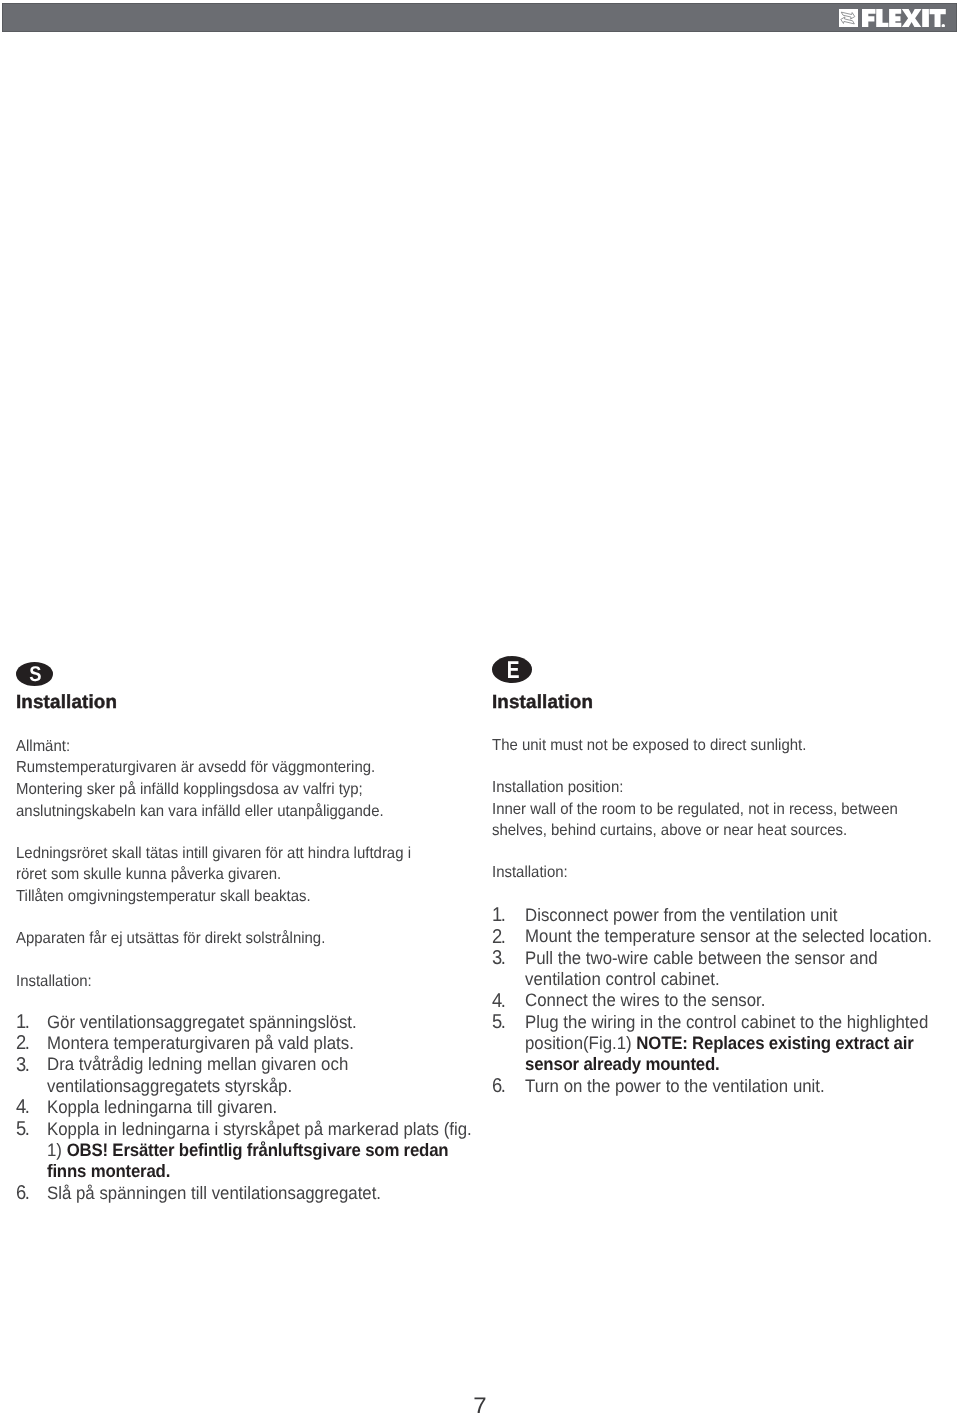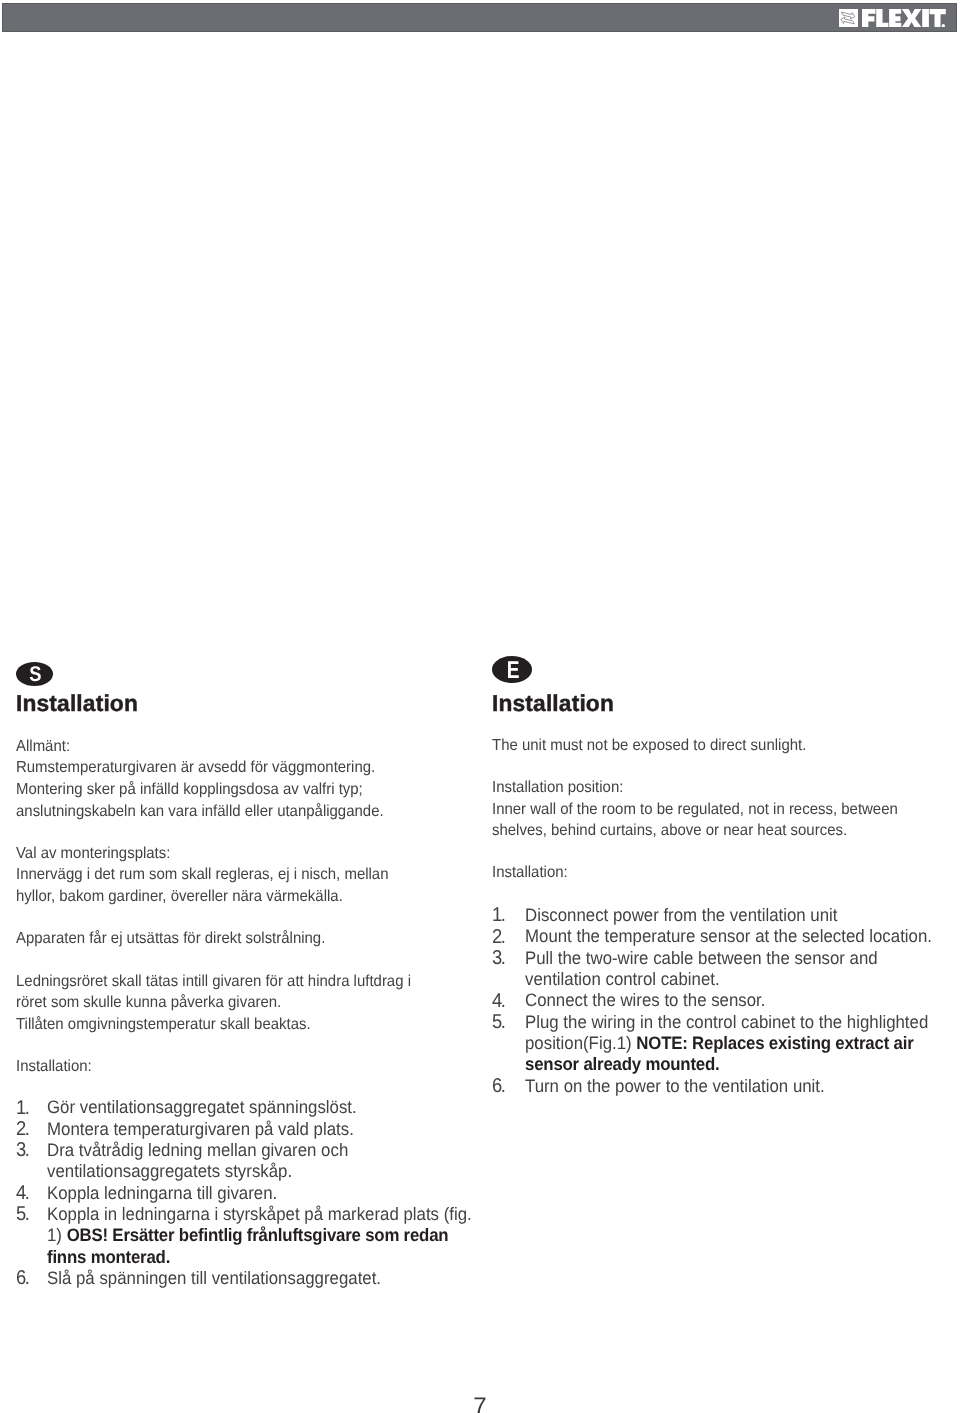--- a/index.html
+++ b/index.html
@@ -29,21 +29,21 @@
   .col-e { left:492px; top:656px; width:460px; }
 
   .badge { position:absolute; left:0; top:0; width:37px; height:24px;
            border-radius:50%; background:#231f20; }
   .badge span { position:absolute; left:0; top:0; width:100%; height:100%;
                 display:flex; align-items:center; justify-content:center;
                 color:#fff; font-weight:bold; font-size:21.3px; line-height:21.3px; }
   .col-s .badge span { transform:scaleX(0.86) translate(1px, 1px); }
   .col-e .badge { width:40px; height:26.5px; }
   .col-e .badge span { font-size:24.5px; line-height:24.5px; transform:scaleX(0.78) translate(1.5px, 1.5px); }
-  .heading { position:absolute; left:0; font-weight:bold; font-size:23px; line-height:18.5px;
+  .heading { position:absolute; left:0; font-weight:bold; font-size:19px; line-height:18.5px;
              color:#231f20; transform:scaleX(0.99); transform-origin:left top;
              -webkit-text-stroke:0.45px #231f20; letter-spacing:0.15px; }
   .col-s .heading { top:32px; }
   .col-e .heading { top:38px; }
   .blocks { position:absolute; left:0; top:0; width:460px; }
   .col-s .blocks { top:73.6px; }
   .col-e .blocks { top:78.6px; }
   .blocks > :first-child { margin-top:0 !important; }
   .para { font-size:16px; color:#434345; line-height:21.65px; margin-top:20.6px; }
   .ln { white-space:nowrap; transform:scaleX(0.935); transform-origin:left center; }
@@ -90,31 +90,26 @@
     </span>
     <div class="heading">Installation</div>
     <div class="blocks">
         <div class="para">
           <div class="ln">Allmänt:</div>
           <div class="ln">Rumstemperaturgivaren är avsedd för väggmontering.</div>
           <div class="ln">Montering sker på infälld kopplingsdosa av valfri typ;</div>
           <div class="ln">anslutningskabeln kan vara infälld eller utanpåliggande.</div>
         </div>
         <div class="para">
-          <div class="ln">Val av monteringsplats:</div>
-          <div class="ln">Innervägg i det rum som skall regleras, ej i nisch, mellan</div>
-          <div class="ln">hyllor, bakom gardiner, övereller nära värmekälla.</div>
+          <div class="ln">Ledningsröret skall tätas intill givaren för att hindra luftdrag i</div>
+          <div class="ln">röret som skulle kunna påverka givaren.</div>
+          <div class="ln">Tillåten omgivningstemperatur skall beaktas.</div>
         </div>
         <div class="para">
           <div class="ln">Apparaten får ej utsättas för direkt solstrålning.</div>
-        </div>
-        <div class="para">
-          <div class="ln">Ledningsröret skall tätas intill givaren för att hindra luftdrag i</div>
-          <div class="ln">röret som skulle kunna påverka givaren.</div>
-          <div class="ln">Tillåten omgivningstemperatur skall beaktas.</div>
         </div>
         <div class="para">
           <div class="ln">Installation:</div>
         </div>
         <div class="list">
           <div class="li">
             <span class="num">1.</span>
             <div class="ln"><span>Gör ventilationsaggregatet spänningslöst.</span></div>
           </div>
           <div class="li">

